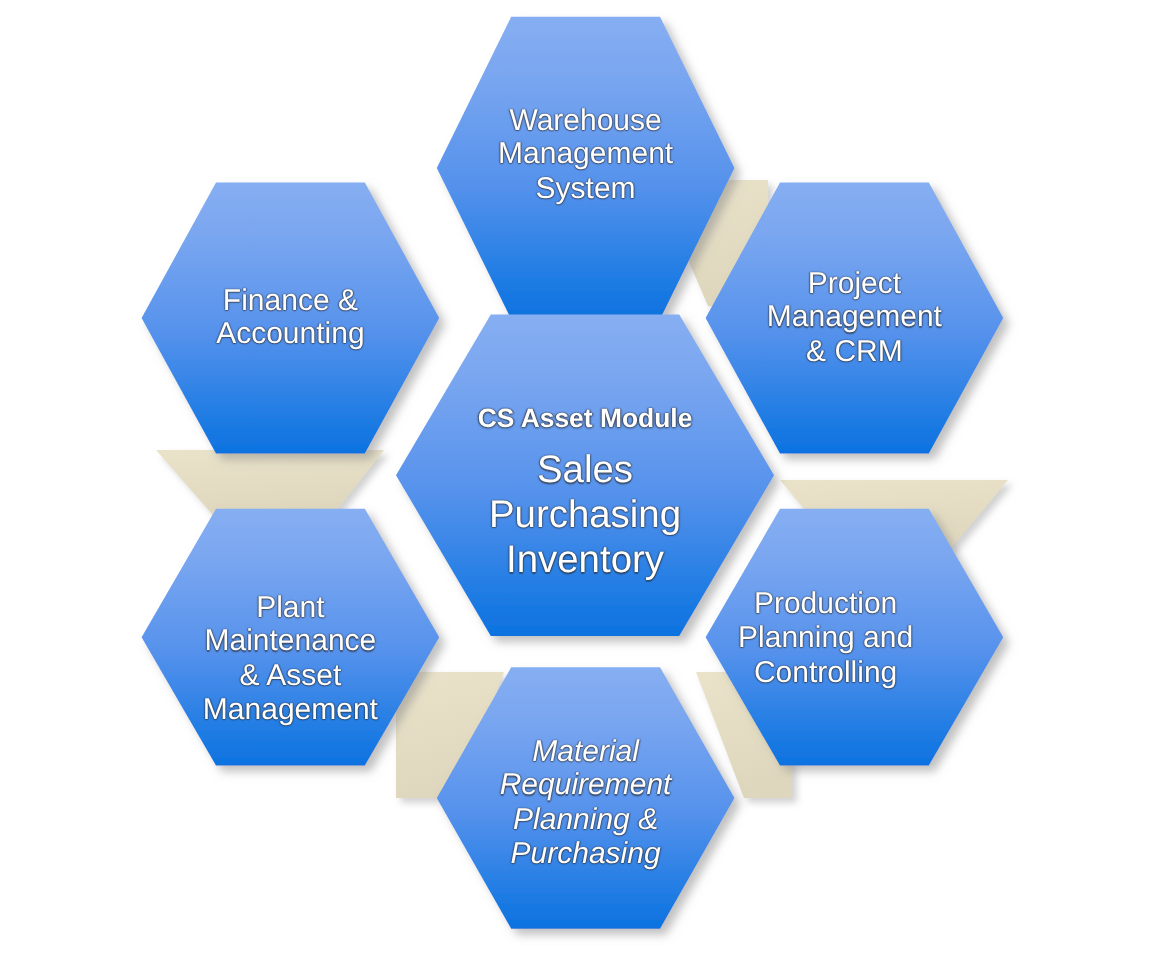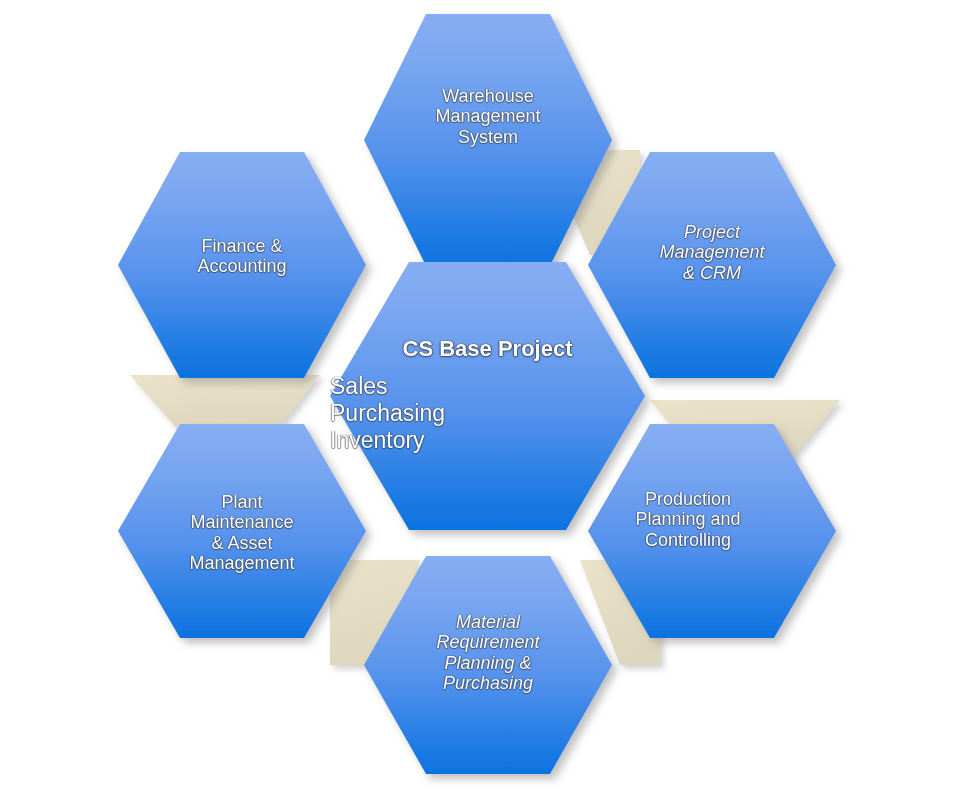--- a/index.html
+++ b/index.html
@@ -36,40 +36,41 @@
     white-space: pre-line;
     pointer-events: none;
     text-shadow:
       0 0 1px rgba(60,60,60,0.85),
       0 1px 1px rgba(40,40,40,0.55),
       1px 0 1px rgba(40,40,40,0.35),
       -1px 0 1px rgba(40,40,40,0.35);
     font-weight: 400;
   }
   .hex-label.peripheral {
-    font-size: 18px;
+    font-size: 25px;
   }
   .center-title {
     position: absolute;
     text-align: center;
     color: #ffffff;
     font-size: 22px;
     font-weight: 700;
     line-height: 1.13;
     pointer-events: none;
     text-shadow:
       0 0 1px rgba(50,50,50,0.9),
       0 1px 2px rgba(30,30,30,0.6),
       1px 0 1px rgba(30,30,30,0.4),
       -1px 0 1px rgba(30,30,30,0.4);
   }
   .center-sub {
     position: absolute;
+    text-align: center;
     color: #ffffff;
-    font-size: 23px;
+    font-size: 32px;
     line-height: 1.17;
     white-space: pre-line;
     pointer-events: none;
     text-shadow:
       0 0 1px rgba(60,60,60,0.85),
       0 1px 1px rgba(40,40,40,0.55),
       1px 0 1px rgba(40,40,40,0.35),
       -1px 0 1px rgba(40,40,40,0.35);
   }
 </style>
@@ -124,40 +125,40 @@
 
     <g>
       <polygon points="409,262 566,262 645,396 566,530 409,530 330,396" fill="url(#hexGrad)" filter="url(#hexShadow)"></polygon>
     </g>
   </svg>
 
   <div class="hex-label peripheral" style="left:364px; top:86px; width:248px;">Warehouse
 Management
 System</div>
 
-  <div class="hex-label peripheral" style="left:588px; top:222px; width:248px;font-style:italic;">Project
+  <div class="hex-label peripheral" style="left:588px; top:222px; width:248px;">Project
 Management
 &amp; CRM</div>
 
   <div class="hex-label peripheral" style="left:564px; top:489px; width:248px;">Production
 Planning and
 Controlling</div>
 
   <div class="hex-label peripheral" style="left:364px; top:612px; width:248px;font-style:italic;">Material
 Requirement
 Planning &amp;
 Purchasing</div>
 
   <div class="hex-label peripheral" style="left:118px; top:477px; width:248px;margin-top:15px;">Plant
 Maintenance
 &amp; Asset
 Management</div>
 
   <div class="hex-label peripheral" style="left:118px; top:236px; width:248px;">Finance &amp;
 Accounting</div>
 
-  <div class="center-title" style="left:330px; top:337px; width:315px;">CS Base Project</div>
+  <div class="center-title" style="left:330px; top:337px; width:315px;">CS Asset Module</div>
 
   <div class="center-sub" style="left:330px; top:373px; width:315px;">Sales
 Purchasing
 Inventory</div>
 
 </div>
 
 </body></html>

